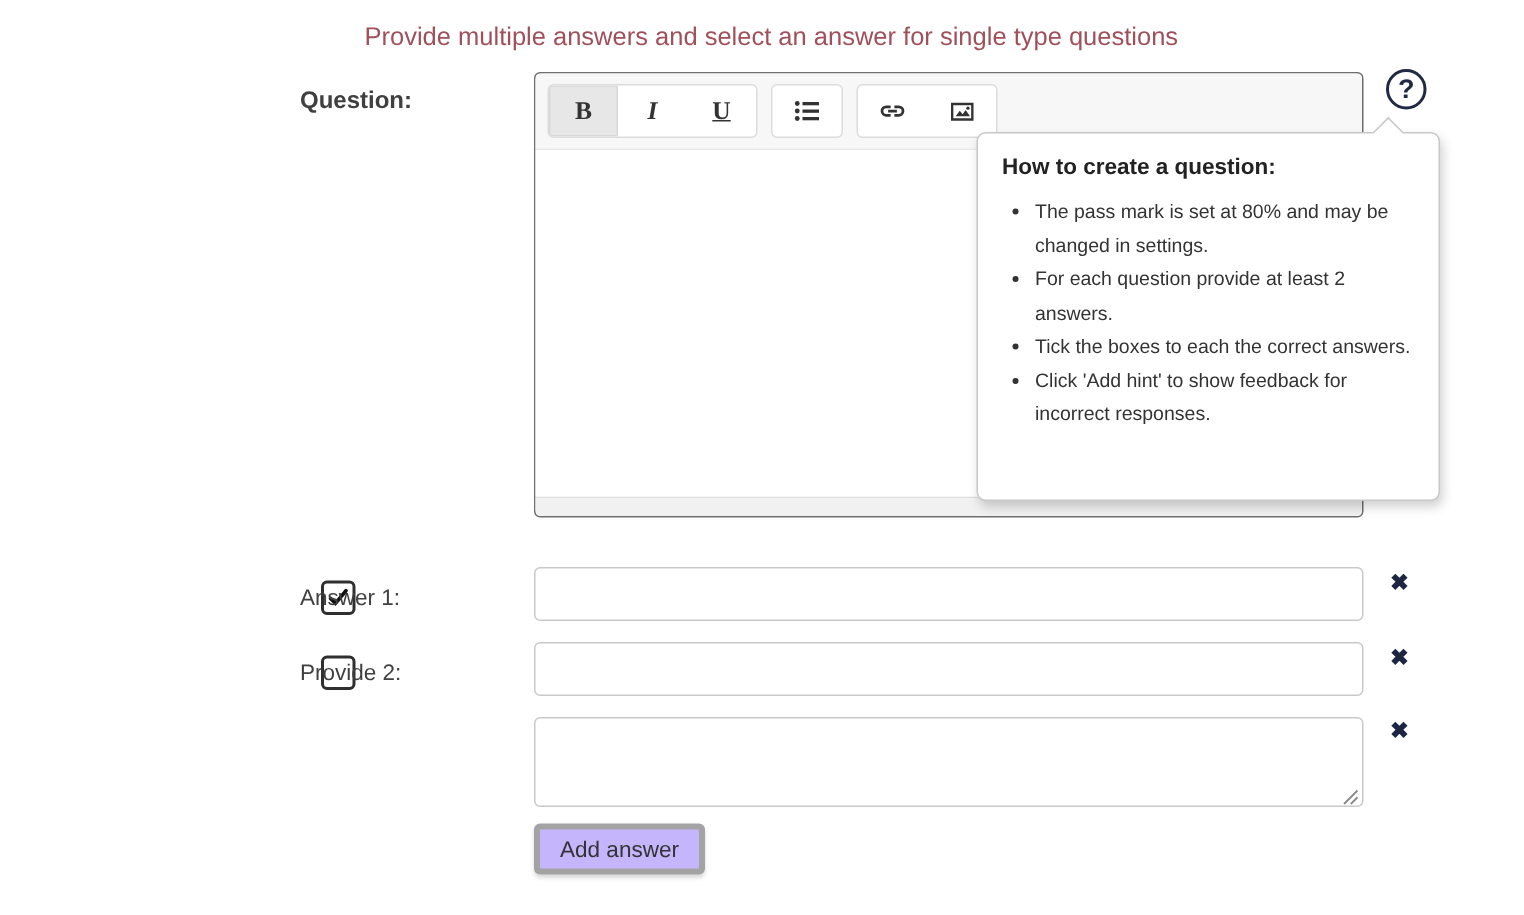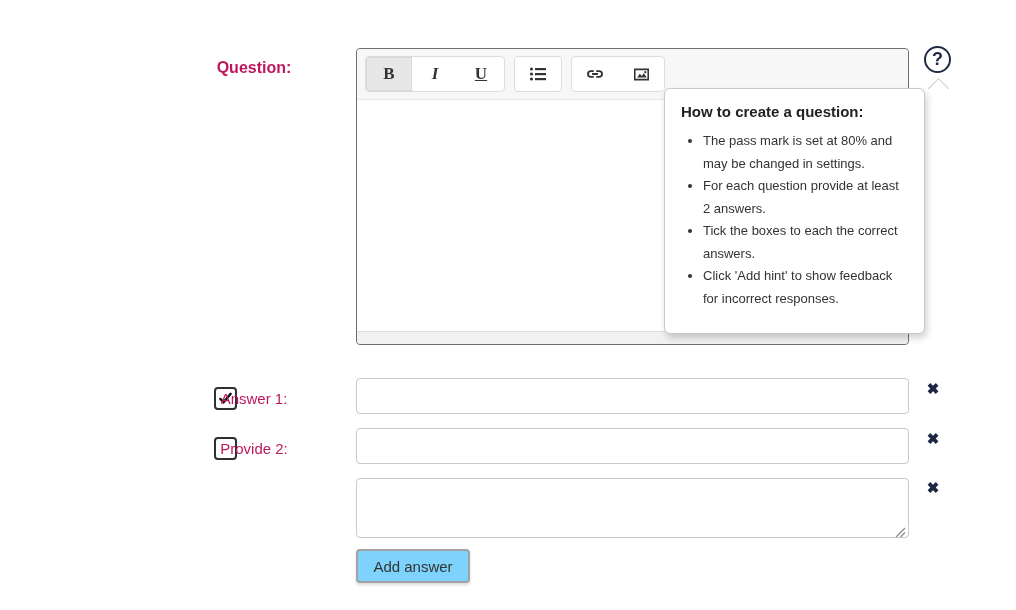--- a/index.html
+++ b/index.html
@@ -17,24 +17,24 @@
   .instruction {
     position: absolute;
     left: 243px; top: 15px;
     font-size: 17px;
     color: #a0505a;
   }
 
   
   .row-label {
     position: absolute;
-    left: 184px; width: 140px;
-    text-align: center;
-    font-size: 15px;
-    color: #be185d;
+    left: 200px; width: 140px;
+    text-align: left;
+    font-size: 15px;
+    color: #404040;
   }
   .row-label.bold { font-weight: bold; font-size: 16px; }
 
   
   .editor {
     position: absolute;
     left: 356px; top: 48px;
     width: 553px; height: 297px;
     border: 1px solid #6e6e6e;
     border-radius: 4px;
@@ -101,28 +101,27 @@
     align-items: center;
     justify-content: center;
     background: #fff;
     cursor: pointer;
   }
 
   
   .tooltip {
     position: absolute;
     left: 651px; top: 88px;
-    width: 261px; height: 246px;
+    width: 309px; height: 246px;
     background: #fff;
     border: 1px solid #c8c8c8;
     border-radius: 6px;
     box-shadow: 2px 4px 7px rgba(0,0,0,0.18);
     z-index: 10;
     padding: 14px 16px;
-    margin-left: 13px;
   }
   .tooltip-arrow {
     position: absolute;
     top: -8px; left: 266px;
     width: 15px; height: 15px;
     background: #fff;
     border-left: 1px solid #c8c8c8;
     border-top: 1px solid #c8c8c8;
     transform: rotate(45deg);
   }
@@ -203,35 +202,36 @@
     cursor: pointer;
     line-height: 18px;
     text-align: center;
     padding: 0;
   }
 
   .add-answer-btn {
     position: absolute;
     left: 356px; top: 549px;
     width: 114px; height: 34px;
-    background: #7dd3fc;
-    border: 2px solid #a3a3a3;
+    background: #c4b5fd;
+    border: 4px solid #a3a3a3;
     border-radius: 4px;
     box-shadow: 0 2px 3px rgba(0,0,0,0.15);
     font-size: 15px;
     font-family: "Liberation Sans", sans-serif;
     color: #333;
     cursor: pointer;
   }
 </style>
 </head>
 <body>
 
 <div class="page">
 
+  <div class="instruction">Provide multiple answers and select an answer for single type questions</div>
 
   <div class="row-label bold" style="top:59px;">Question:</div>
 
   <div class="editor">
     <div class="toolbar">
       <div class="tb-group">
         <button class="tb-btn active">
             <span class="glyph-b">B</span>
           </button>
         <button class="tb-btn">

